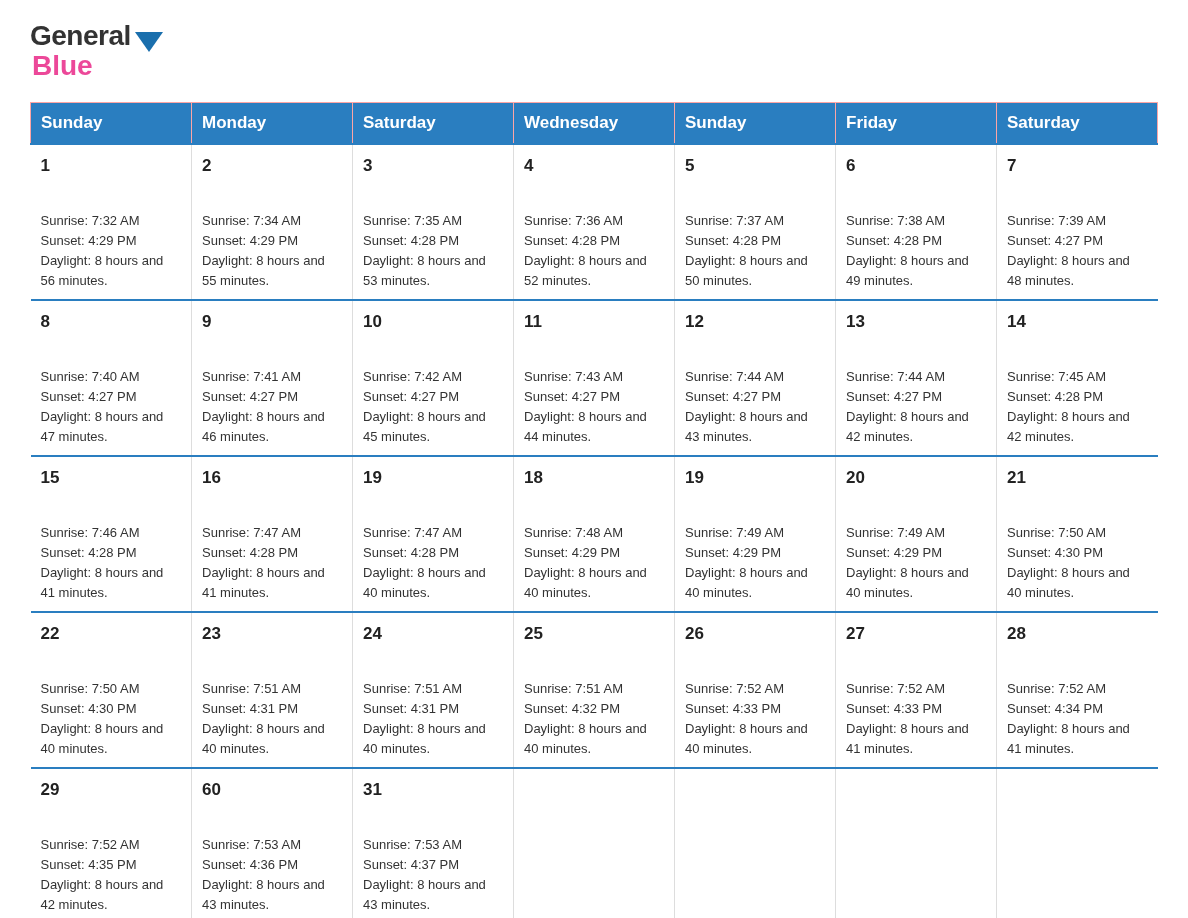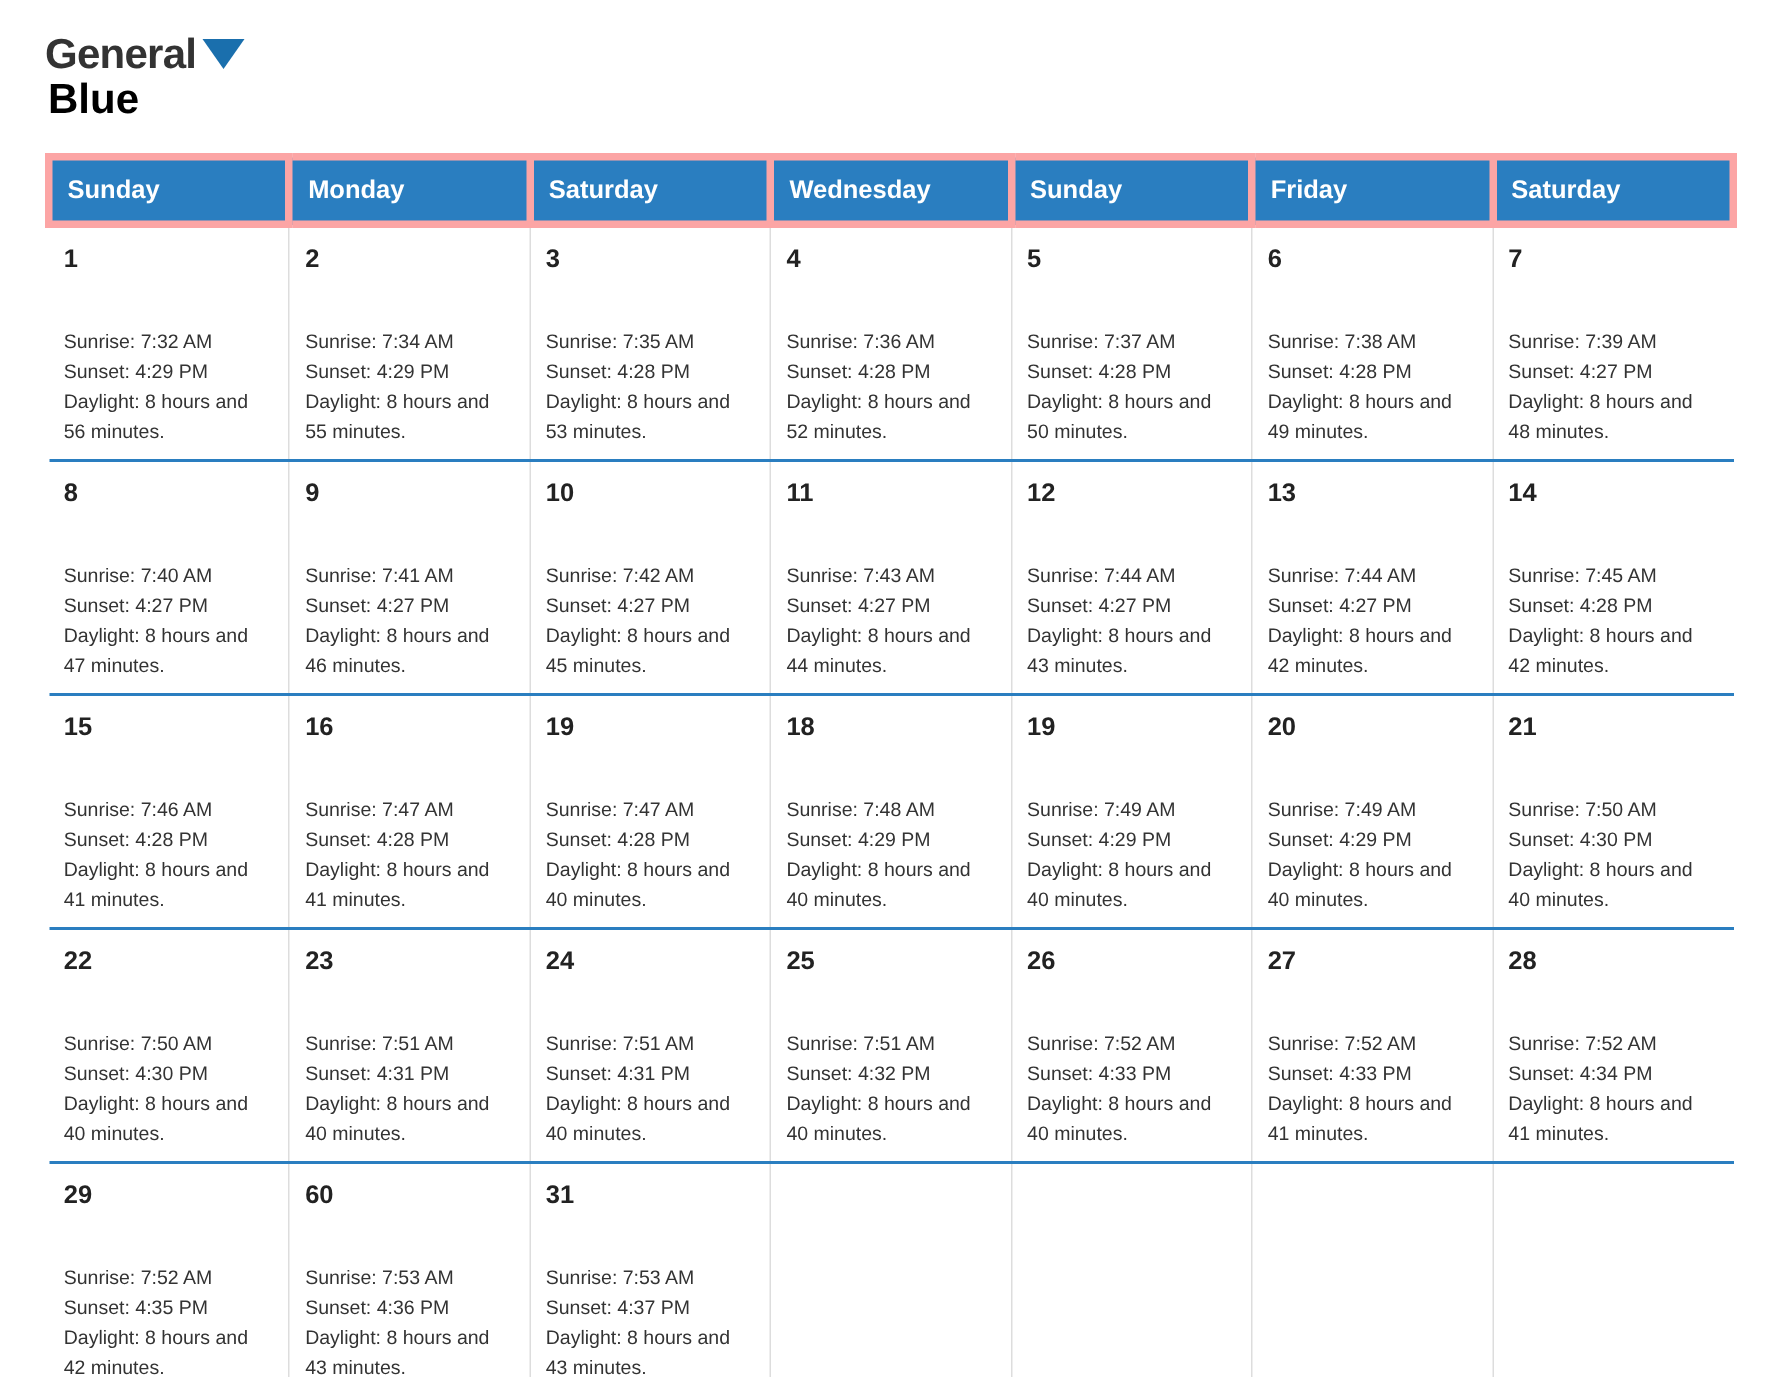--- a/index.html
+++ b/index.html
@@ -16,41 +16,41 @@
       align-items: flex-start;
       margin-bottom: 20px;
     }
     .logo {
       display: flex;
       flex-direction: column;
       align-items: flex-start;
     }
     .logo-top {
       display: flex;
-      align-items: flex-start;
+      align-items: flex-end;
     }
     .logo-general {
       font-size: 28px;
       font-weight: bold;
       color: #333;
       letter-spacing: -0.5px;
     }
     .logo-triangle {
       width: 0;
       height: 0;
       border-left: 14px solid transparent;
       border-right: 14px solid transparent;
       border-top: 20px solid #1a6fad;
       margin-left: 4px;
       margin-top: 6px;
     }
     .logo-blue {
       font-size: 28px;
       font-weight: bold;
-      color: #000000;
+      color: #ec4899;
       margin-left: 2px;
     }
     .title-section {
       text-align: right;
     }
     .month-year {
       font-size: 52px;
       font-weight: bold;
       color: #222;
       line-height: 1.1;
@@ -65,21 +65,21 @@
       border-collapse: collapse;
       table-layout: fixed;
     }
     thead tr th {
       background-color: #2a7ec0;
       color: #fff;
       font-size: 17px;
       font-weight: bold;
       padding: 10px 10px;
       text-align: left;
-      border: 5px solid #fca5a5;
+      border: 1px solid #fca5a5;
     }
     tbody tr {
       border-top: 2px solid #2a7ec0;
     }
     tbody tr td {
       vertical-align: top;
       padding: 8px 10px;
       font-size: 13.5px;
       color: #222;
       border-right: 1px solid #ddd;

